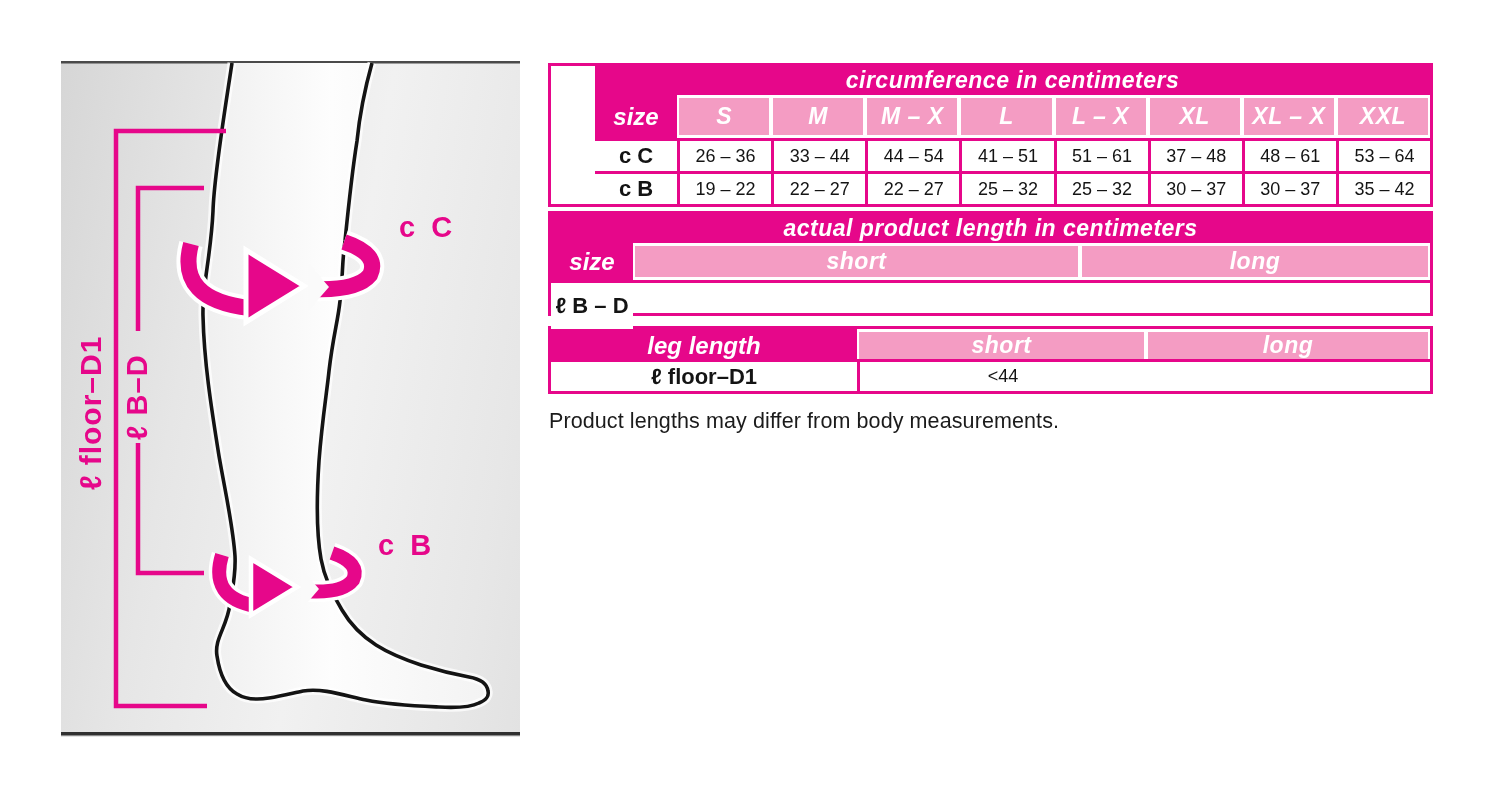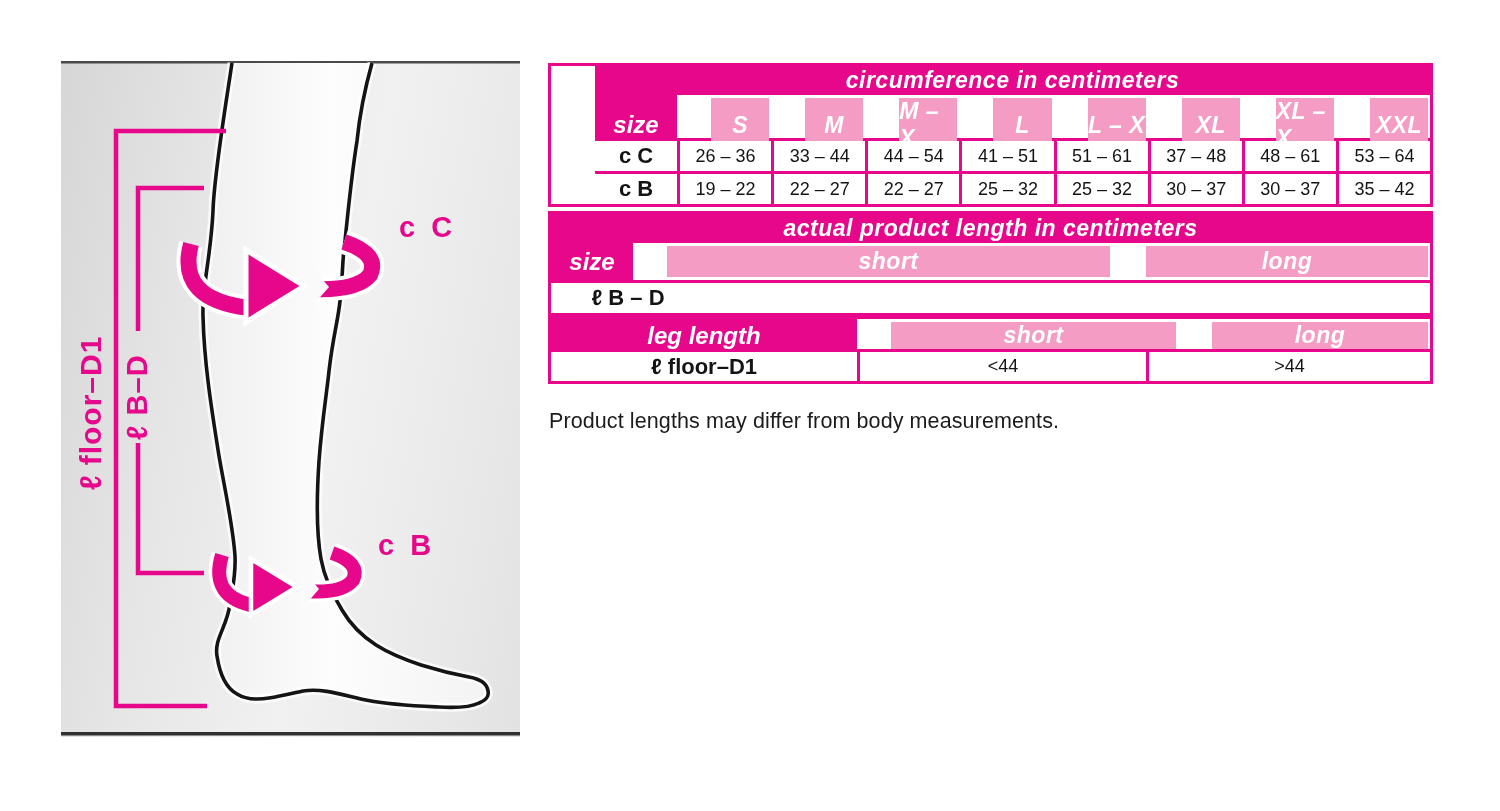--- a/index.html
+++ b/index.html
@@ -27,44 +27,44 @@
   }
   .band-label{
     position:absolute;color:var(--magenta);font-weight:bold;font-size:29px;
     letter-spacing:4px;white-space:nowrap;
   }
 
   
   .tables-stack{position:absolute;left:548px;top:63px;width:885px;}
   .sizing-table{border:3px solid var(--magenta);background:#fff;}
   .t1{height:144px;margin-bottom:4px;padding-left:44px;}
-  .t2{height:105px;margin-bottom:0;}
+  .t2{height:105px;margin-bottom:10px;}
   .t3{height:68px;}
 
   .title-band{
     height:29px;background:var(--magenta);color:#fff;
     display:flex;align-items:center;justify-content:center;
     font-style:italic;font-weight:bold;font-size:23px;letter-spacing:0.5px;
   }
-  .hdr-row{display:grid;background:#fff;gap:32px;}
+  .hdr-row{display:grid;background:#fff;}
   .t1 .hdr-row{grid-template-columns:82px repeat(8,1fr);height:43px;}
   .t2 .hdr-row{grid-template-columns:82px 447px 1fr;height:37px;}
   .t3 .hdr-row{grid-template-columns:306px 289px 1fr;height:30px;}
   .hdr-dark{
     background:var(--magenta);color:#fff;display:flex;align-items:center;justify-content:center;
     font-style:italic;font-weight:bold;font-size:24px;
   }
   .hdr-light{
     background:var(--lightpink);color:#fff;margin:3px 2px;
     display:flex;align-items:center;justify-content:center;
     font-style:italic;font-weight:bold;font-size:23px;letter-spacing:0.5px;
   }
   .data-row{display:grid;border-top:3px solid var(--magenta);}
   .t1 .data-row{grid-template-columns:82px repeat(8,1fr);height:33px;}
-  .t2 .data-row{grid-template-columns:82px 447px 1fr;height:33px;padding-left:36px;}
+  .t2 .data-row{grid-template-columns:82px 447px 1fr;height:49px;}
   .t3 .data-row{grid-template-columns:306px 289px 1fr;height:32px;}
   .cell{
     display:flex;align-items:center;justify-content:center;
     font-size:18px;color:var(--ink);border-left:3px solid var(--magenta);
     background:#fff;white-space:nowrap;
   }
   .cell:first-child{border-left:none;}
   .row-label{font-weight:bold;font-size:22px;}
 
   
@@ -255,20 +255,19 @@
 
   <div class="sizing-table t3">
     <div class="hdr-row">
       <div class="hdr-dark">leg length</div>
       <div class="hdr-light">short</div>
       <div class="hdr-light">long</div>
     </div>
     <div class="data-row">
       <div class="cell row-label">ℓ floor–D1</div>
       <div class="cell">&lt;44</div>
-      <div class="cell">&gt;44</div>
     </div>
   </div>
 </div>
 
 <div class="notes">
   <div>Product lengths may differ from body measurements.</div>
 </div>
 
 </body></html>

